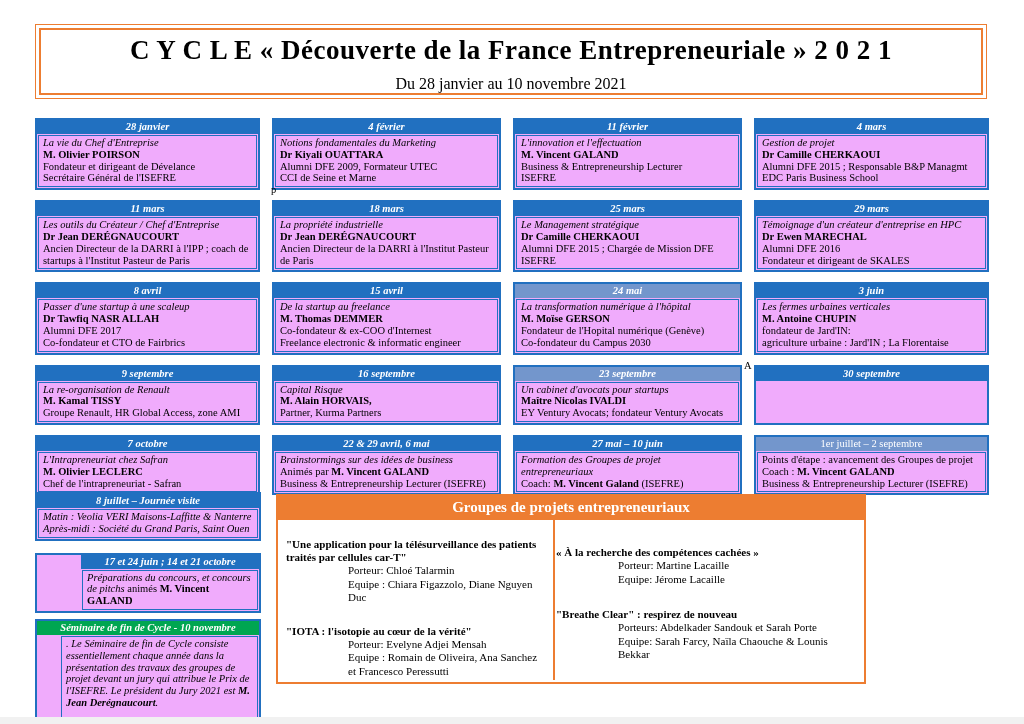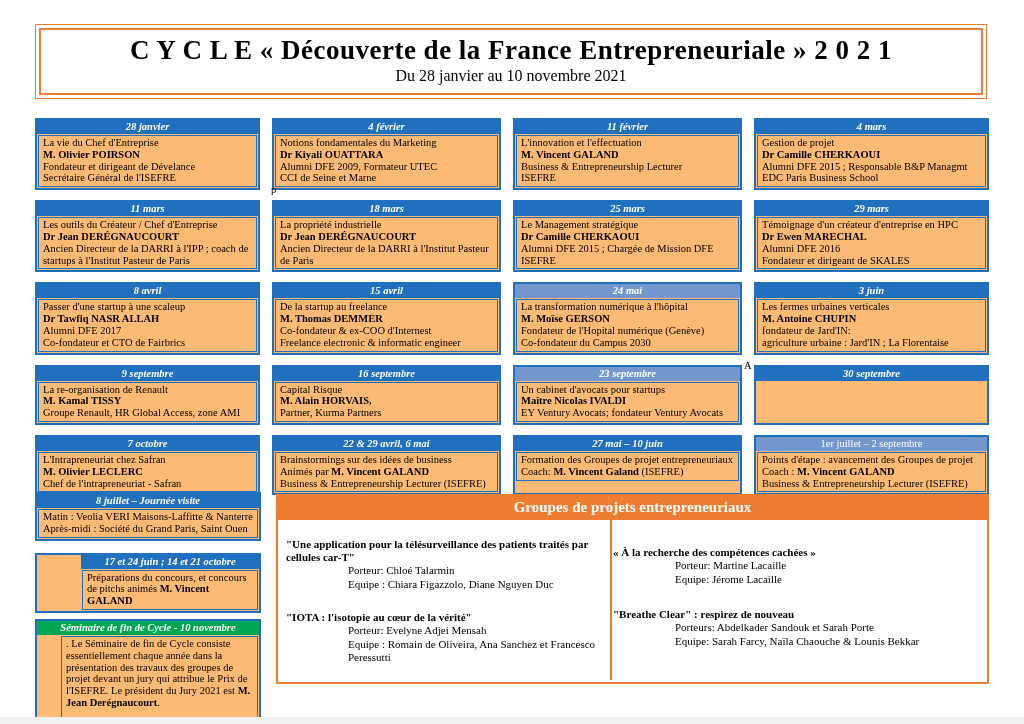--- a/index.html
+++ b/index.html
@@ -9,52 +9,52 @@
     --orange:#ED7D31;
   }
   *{box-sizing:border-box;}
   html,body{margin:0;padding:0;}
   body{
     width:1024px;height:724px;position:relative;overflow:hidden;
     background:#ffffff;
     font-family:"Liberation Serif","DejaVu Serif",serif;
     color:#000;
   }
-  .it{}
+  .it{font-style:italic;}
   .bd{font-weight:bold;}
 
   
   .banner{
     position:absolute;left:35px;top:24px;width:952px;height:75px;
     border:1.5px solid var(--orange);
     padding:3px;
   }
   .banner-inner{
     width:100%;height:100%;
     border:2.5px solid var(--orange);
     text-align:center;
   }
   .title{
     font-size:27px;font-weight:bold;margin-top:5px;letter-spacing:.5px;
   }
   .subtitle{
-    font-size:16px;margin-top:1px;
+    font-size:16px;margin-top:9px;
   }
 
   
   #sessions{
     position:absolute;left:35px;top:118px;width:954px;
     display:grid;
     grid-template-columns:225px 229px 229px 235px;
     column-gap:12px;row-gap:10px;
     align-items:stretch;
   }
   .card{
     border:2px solid var(--blue);
-    background:#fdba74;
+    background:#f0abfc;
   }
   .card-header{
     background:var(--blue);
     color:#fff;
     font-size:10.5px;font-weight:bold;font-style:italic;
     text-align:center;
     padding:1px 0 1px;
     line-height:12px;
   }
   .card.light .card-header{background:var(--blue-light);}
@@ -72,21 +72,21 @@
   
   #side{
     position:absolute;left:35px;top:492px;width:226px;
   }
   #side .card{margin-bottom:12px;}
   #side .card:nth-child(2){margin-bottom:6px;padding-left:44px;}
   #side .card:nth-child(3) .card-body{min-height:92px;margin-left:24px;}
 
   
   .groups{
-    position:absolute;left:276px;top:494px;width:713px;height:190px;
+    position:absolute;left:276px;top:494px;width:590px;height:190px;
     border:2px solid var(--orange);
     background:#fff;
   }
   .groups-header{
     background:var(--orange);
     color:#fff;
     font-size:15px;font-weight:bold;
     text-align:center;
     padding:3px 0 4px;
   }

